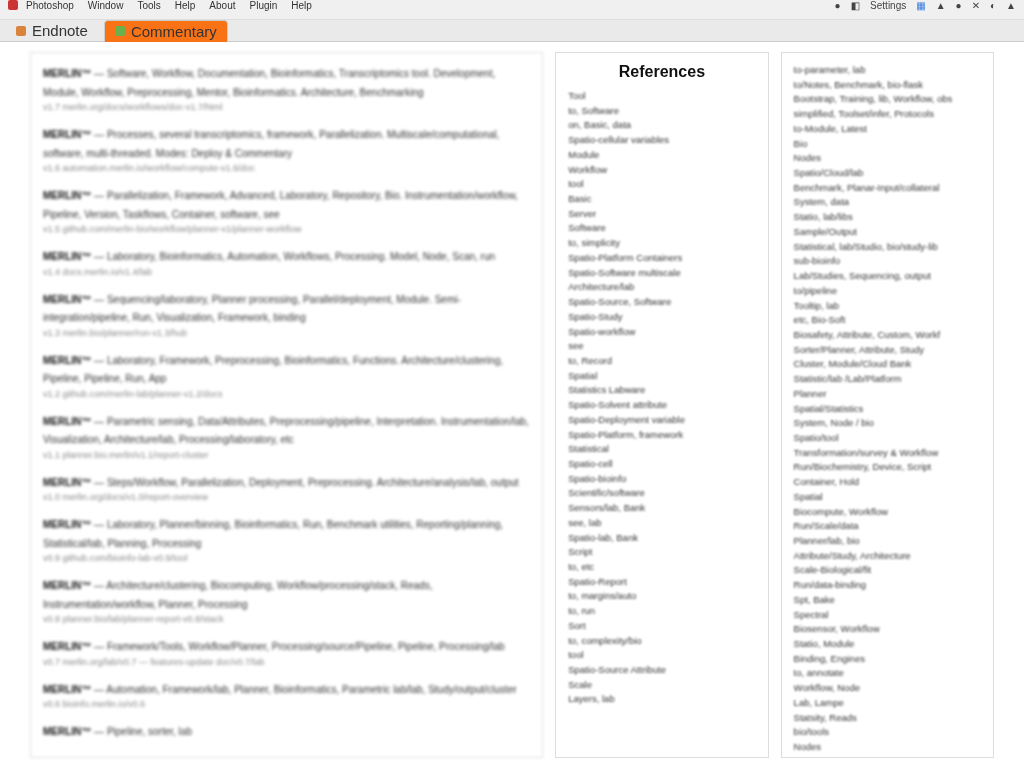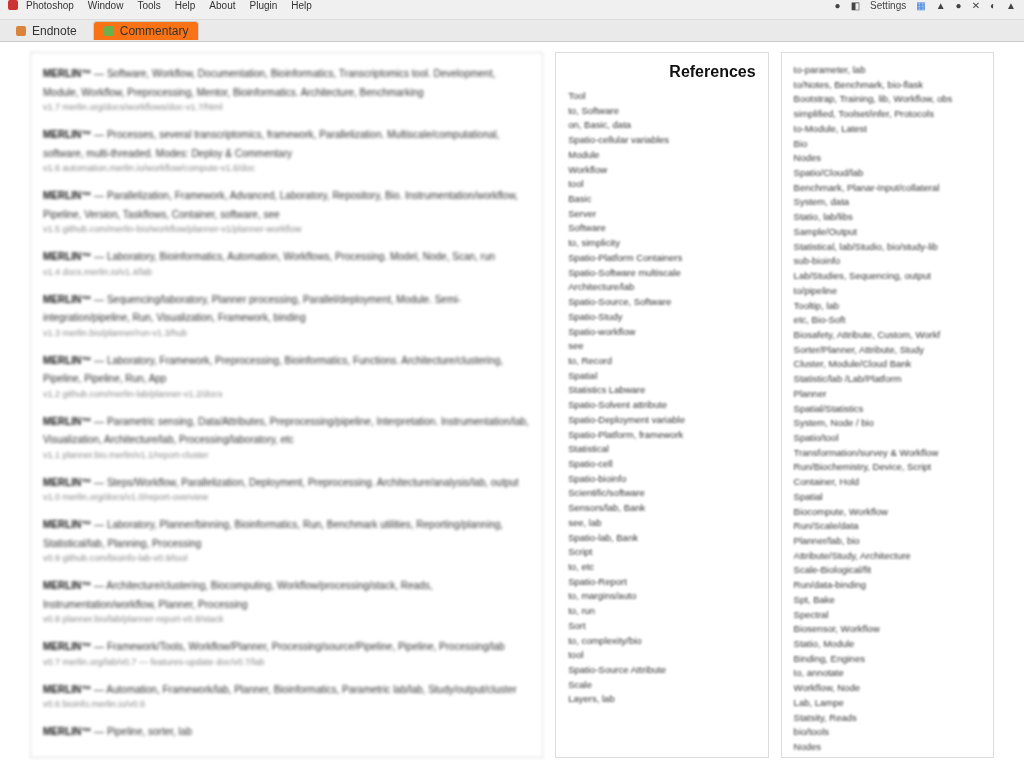--- a/index.html
+++ b/index.html
@@ -4,28 +4,28 @@
 <style>
   * { box-sizing: border-box; margin: 0; padding: 0; }
   html, body { width: 1024px; height: 768px; overflow: hidden; font-family: -apple-system, BlinkMacSystemFont, "Segoe UI", Arial, sans-serif; background: #f6f6f6; }
   .menubar { height: 20px; display: flex; align-items: flex-start; padding: 0 8px; background: #f0f0f0; font-size: 10px; color: #333; border-bottom: 1px solid #ddd; }
   .menubar .app-dot { width: 10px; height: 10px; background: #c33; border-radius: 2px; margin-right: 8px; }
   .menubar .menu-item { margin-right: 14px; cursor: pointer; }
   .menubar .spacer { flex: 1; }
   .menubar .tray-icon { margin-left: 10px; font-size: 10px; color: #444; }
   .menubar .tray-icon.blue { color: #3a7de0; }
   .tabbar { height: 22px; display: flex; align-items: center; padding: 0 6px; background: #eaeaea; border-bottom: 1px solid #ccc; }
-  .tab { display: flex; align-items: center; padding: 2px 10px; font-size: 12px; color: #333; border-radius: 4px 4px 0 0; margin-right: 6px; cursor: pointer; justify-content: space-between; }
+  .tab { display: flex; align-items: center; padding: 2px 10px; font-size: 15px; color: #333; border-radius: 4px 4px 0 0; margin-right: 6px; cursor: pointer; justify-content: space-between; }
   .tab .favicon { width: 10px; height: 10px; border-radius: 2px; margin-right: 6px; }
   .tab.active { background: #f97316; border: 1px solid #ccc; border-bottom: none; }
   .content { display: flex; height: calc(768px - 42px); background: #fff; padding: 10px 30px; gap: 12px; }
   .col { border: 1px solid #ddd; background: #fff; padding: 10px 12px; overflow: hidden; }
   .col.main { flex: 2.6; }
   .col.side { flex: 1; }
-  .ref-title { text-align: right; font-weight: bold; font-size: 16px; margin-bottom: 8px; color: #111; }
+  .ref-title { text-align: center; font-weight: bold; font-size: 16px; margin-bottom: 8px; color: #111; }
   .entry { margin-bottom: 12px; }
   .entry .title { font-weight: bold; font-size: 10px; color: #111; display: inline; }
   .entry .body { font-size: 10px; color: #333; line-height: 1.45; display: inline; }
   .entry .meta { font-size: 9px; color: #888; margin-top: 2px; }
   .ref-item { font-size: 9.5px; color: #333; line-height: 1.55; white-space: nowrap; overflow: hidden; text-overflow: clip; }
   .blur { filter: blur(1.2px); }
   .blur-more { filter: blur(1.6px); }
 </style>
 </head>
 <body>

